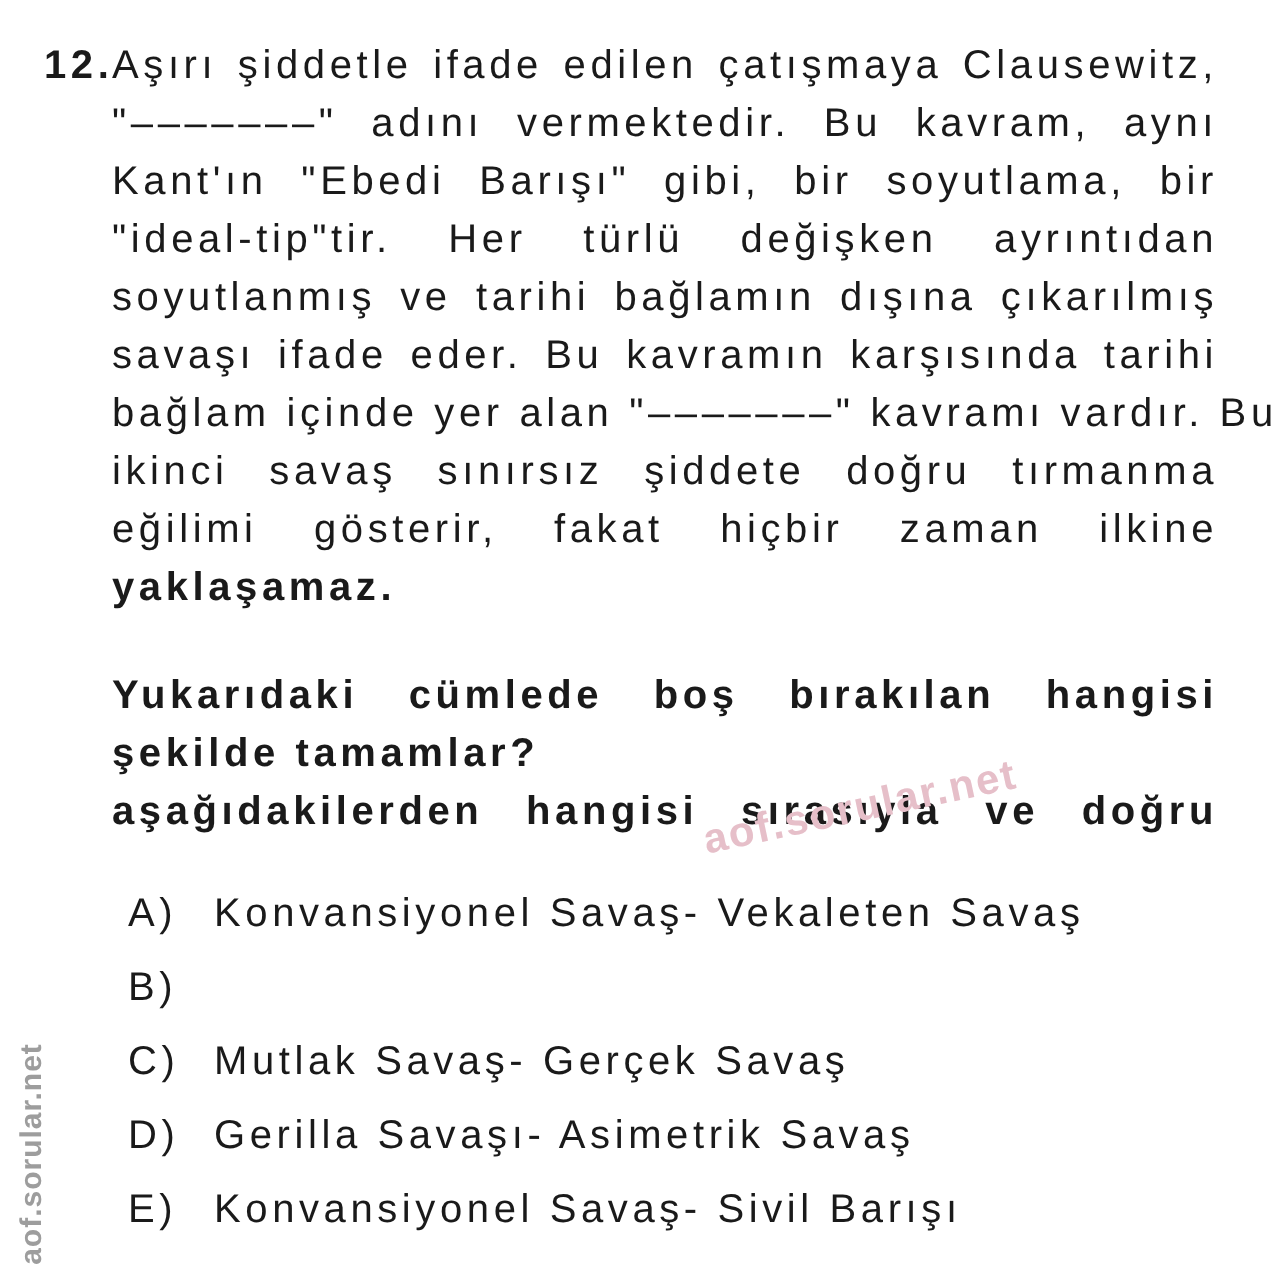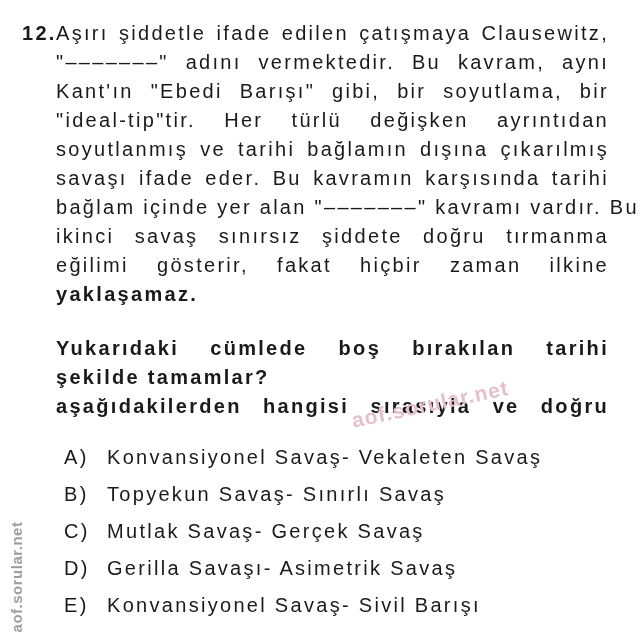--- a/index.html
+++ b/index.html
@@ -99,33 +99,32 @@
       <div class="jline">"ideal-tip"tir. Her türlü değişken ayrıntıdan</div>
       <div class="jline">soyutlanmış ve tarihi bağlamın dışına çıkarılmış</div>
       <div class="jline">savaşı ifade eder. Bu kavramın karşısında tarihi</div>
       <div class="jline">bağlam içinde yer alan "–––––––" kavramı vardır. Bu</div>
       <div class="jline">ikinci savaş sınırsız şiddete doğru tırmanma</div>
       <div class="jline">eğilimi gösterir, fakat hiçbir zaman ilkine</div>
       <div class="jline last">yaklaşamaz.</div>
     </div>
 
     <div class="stem">
-      <div class="jline">Yukarıdaki cümlede boş bırakılan tarihi</div>
+      <div class="jline">Yukarıdaki cümlede boş bırakılan hangisi</div>
       <div class="jline last">şekilde tamamlar?</div>
       <div class="jline">aşağıdakilerden hangisi sırasıyla ve doğru</div>
     </div>
 
     <div class="options">
       <div class="option">
         <span class="letter">A)</span>
         <span class="otext">Konvansiyonel Savaş- Vekaleten Savaş</span>
       </div>
       <div class="option">
         <span class="letter">B)</span>
-        <span class="otext">Topyekun Savaş- Sınırlı Savaş</span>
       </div>
       <div class="option">
         <span class="letter">C)</span>
         <span class="otext">Mutlak Savaş- Gerçek Savaş</span>
       </div>
       <div class="option">
         <span class="letter">D)</span>
         <span class="otext">Gerilla Savaşı- Asimetrik Savaş</span>
       </div>
       <div class="option">

